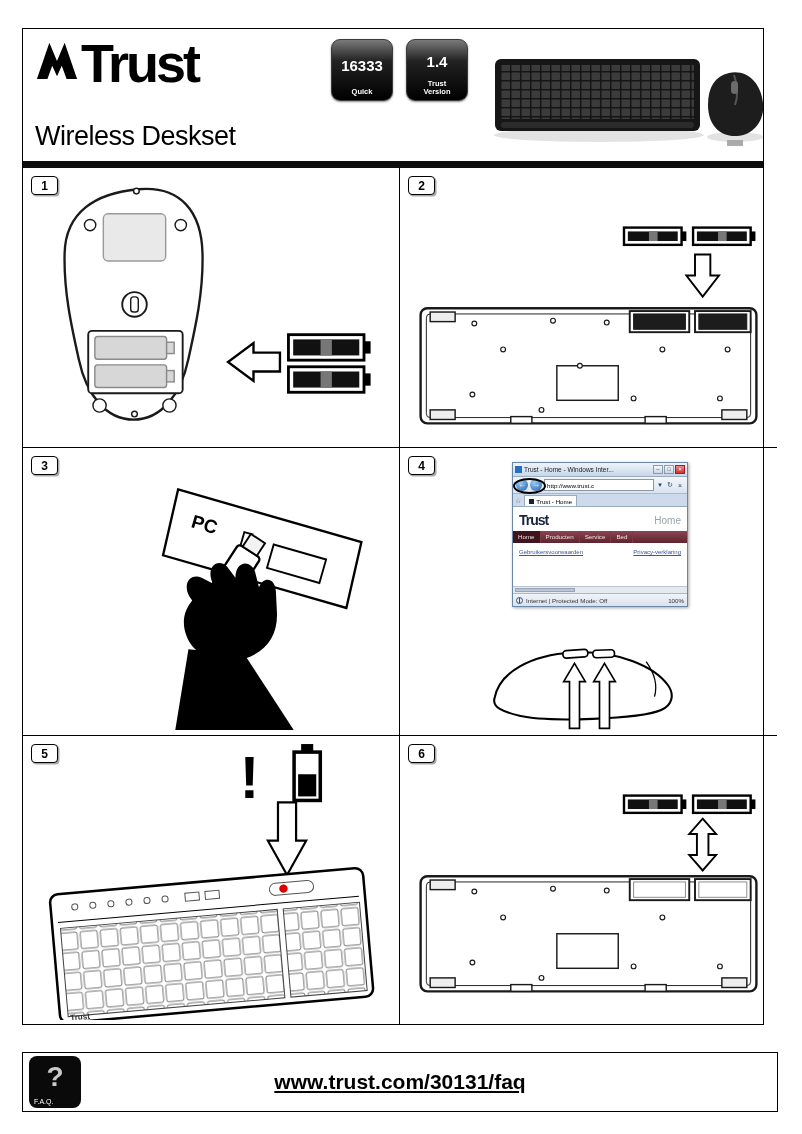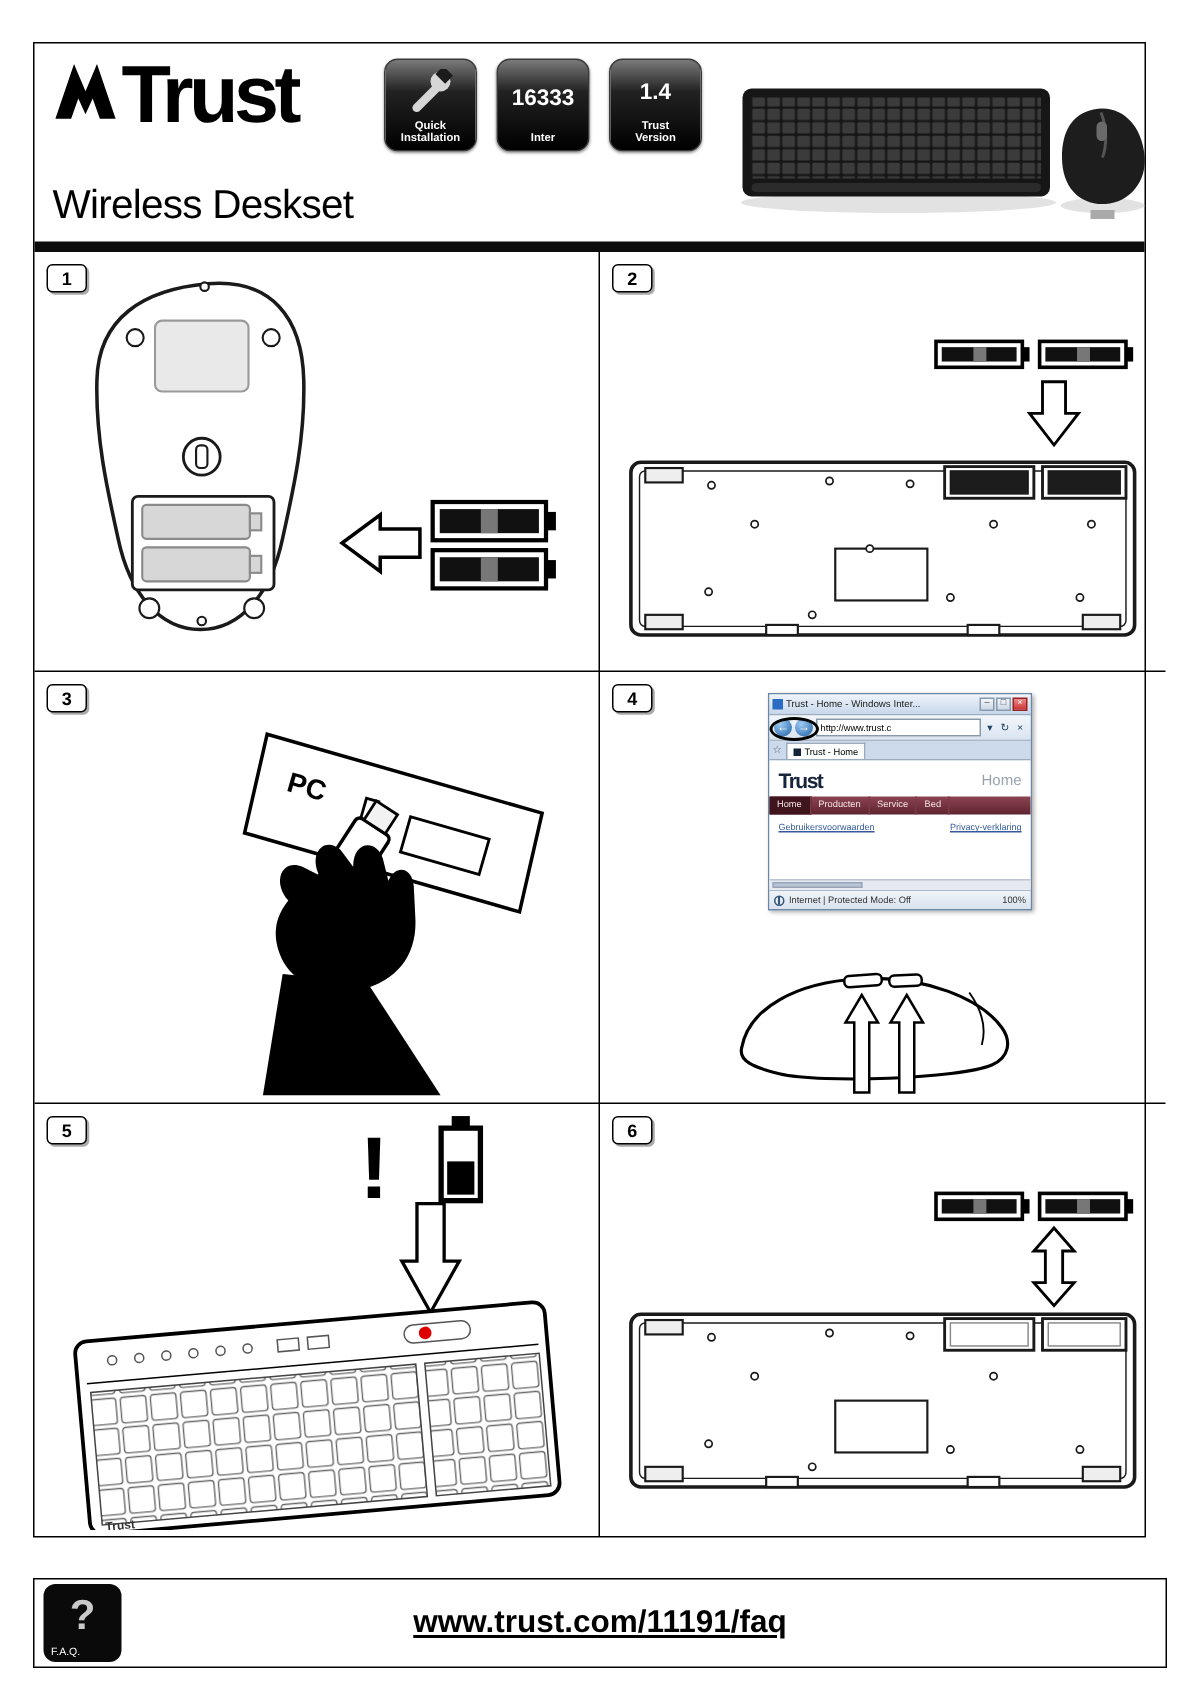--- a/index.html
+++ b/index.html
@@ -90,35 +90,24 @@
 <div class="page">
   <div class="main-box">
 
     <div class="logo">
       <svg width="44" height="44" viewBox="0 0 46 46" style="margin:0 2px 6px 0">
         <path d="M2,44 L15,6 L23,25 L31,6 L44,44 L33,44 L28,30 L23,41 L18,30 L13,44 Z" fill="#000"></path>
       </svg>
       <span class="logo-text">Trust</span>
     </div>
 
-    <div class="badge" id="badge-qi">
-      <span class="bicon">
-        <svg width="30" height="30" viewBox="0 0 36 36">
-          <path d="M7,31 L22,16" stroke="#d6d6d6" stroke-width="7" stroke-linecap="round"></path>
-          <circle cx="26" cy="10" r="8" fill="#d6d6d6"></circle>
-          <rect x="24" y="0" width="11" height="9" fill="#1c1c1c" transform="rotate(45 29 4)"></rect>
-        </svg>
-      </span>
-      <span class="blab">Quick</span>
-      <span class="blab">Installation</span>
-    </div>
 
     <div class="badge" id="badge-item">
       <span class="bval">16333</span>
-      <span class="blab">Inter</span>
+      <span class="blab">Quick</span>
     </div>
 
     <div class="badge" id="badge-ver">
       <span class="bval">1.4</span>
       <span class="blab">Trust</span>
       <span class="blab">Version</span>
     </div>
 
     <div class="kb-photo">
       <svg width="280" height="104" viewBox="0 0 280 104">
@@ -403,15 +392,15 @@
       </div>
 
     </div>
   </div>
 
   <div class="footer-box">
     <div class="faq-badge">
       <span class="faq-mark">?</span>
       <span class="faq-label">F.A.Q.</span>
     </div>
-    <div class="faq-link">www.trust.com/11191/faq</div>
+    <div class="faq-link">www.trust.com/30131/faq</div>
   </div>
 </div>
 
 </body></html>

